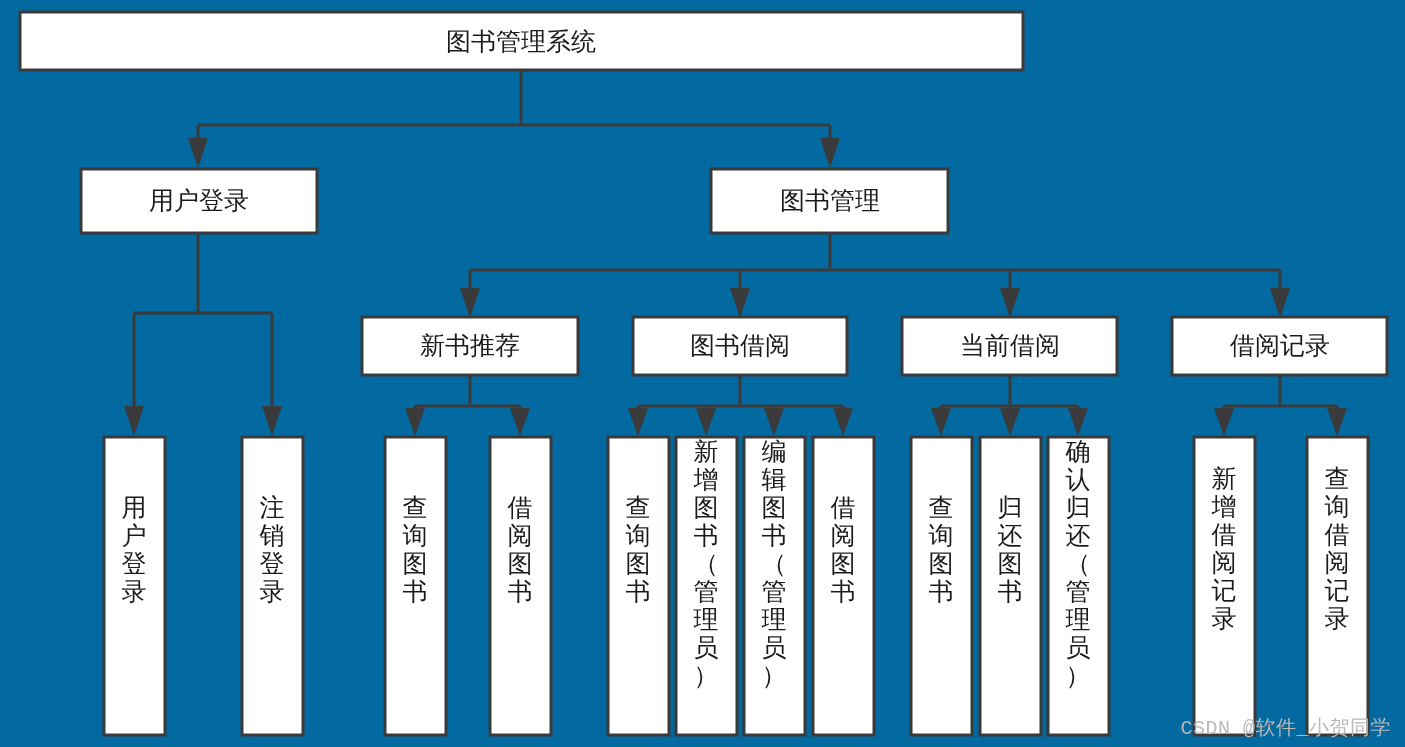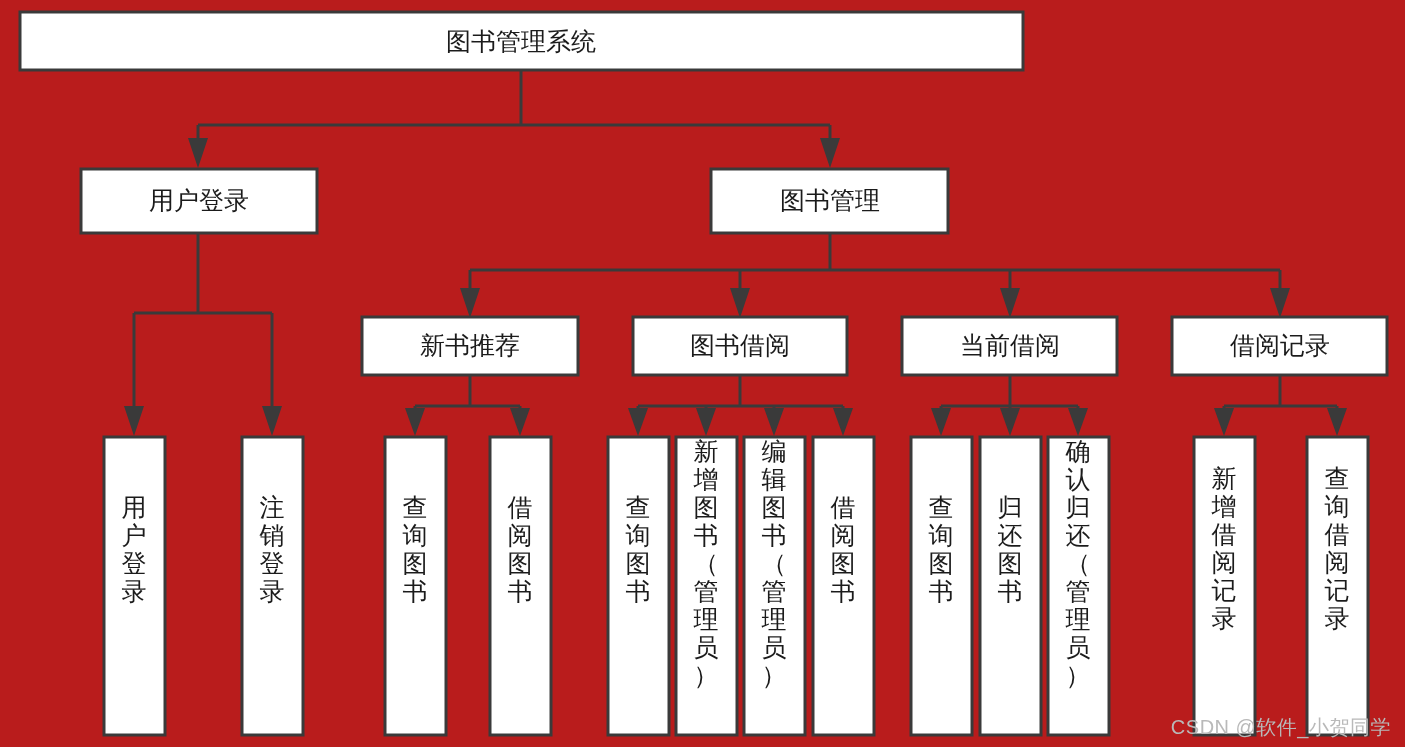--- a/index.html
+++ b/index.html
@@ -8,21 +8,21 @@
     padding: 0;
     background: #ffffff;
   }
   body {
     font-family: "Liberation Sans", "DejaVu Sans", sans-serif;
   }
   #diagram-root {
     position: relative;
     width: 1405px;
     height: 747px;
-    background: #b91c1c;
+    background: #0369a1;
     overflow: hidden;
   }
   svg#flowchart {
     display: block;
     width: 1405px;
     height: 747px;
   }
   .node-box {
     fill: #ffffff;
     stroke: #3a3a3a;
@@ -48,21 +48,21 @@
   .node-label-vertical {
     font-family: "Liberation Sans", "DejaVu Sans", sans-serif;
     fill: #1b1b1b;
     font-size: 25px;
     text-anchor: middle;
   }
   .watermark-text {
     position: absolute;
     right: 14px;
     bottom: 6px;
-    font-family: Liberation Sans, sans-serif;
+    font-family: Liberation Mono, monospace;
     font-size: 20px;
     color: #b9b9b9;
     white-space: nowrap;
     letter-spacing: 0.5px;
     pointer-events: none;
   }
 </style>
 </head>
 <body>
 

